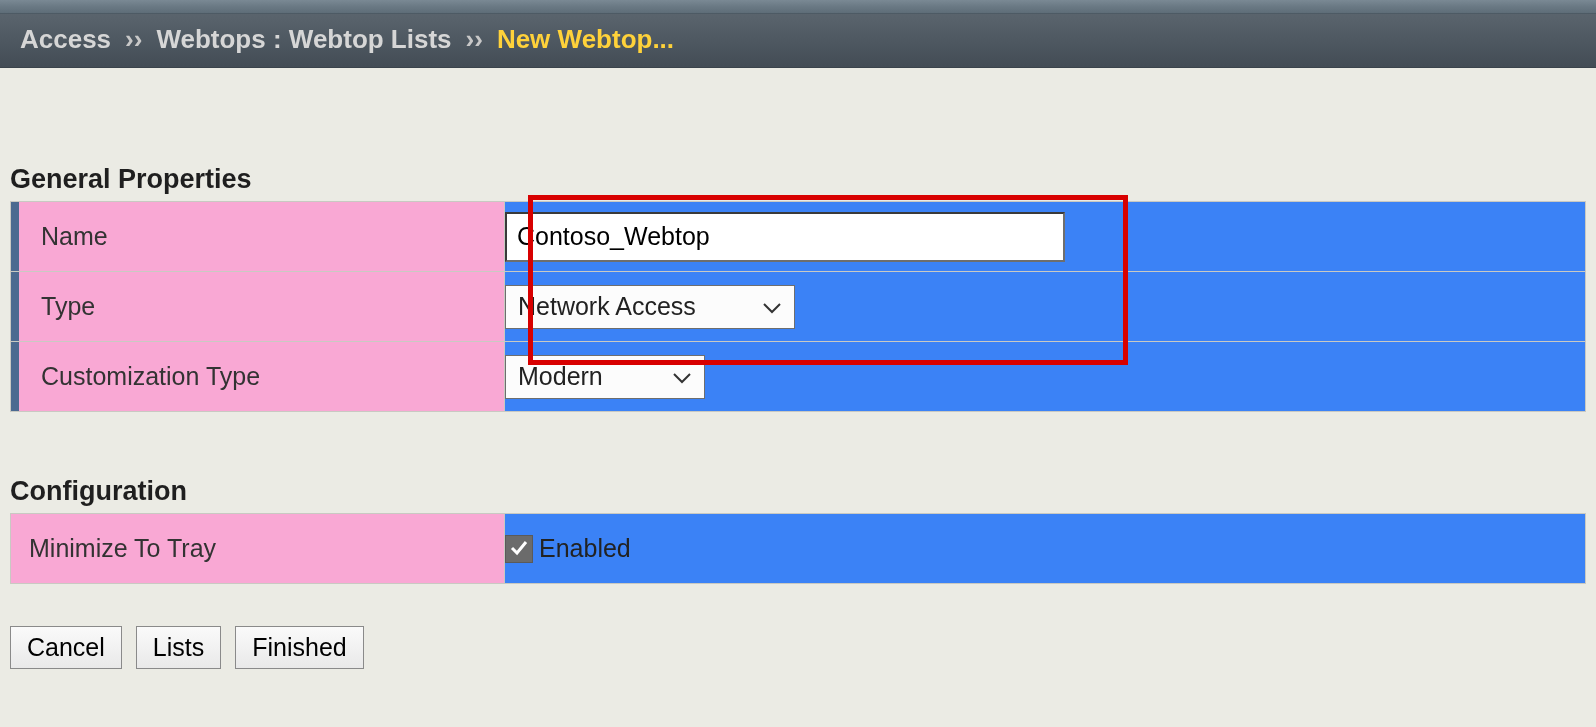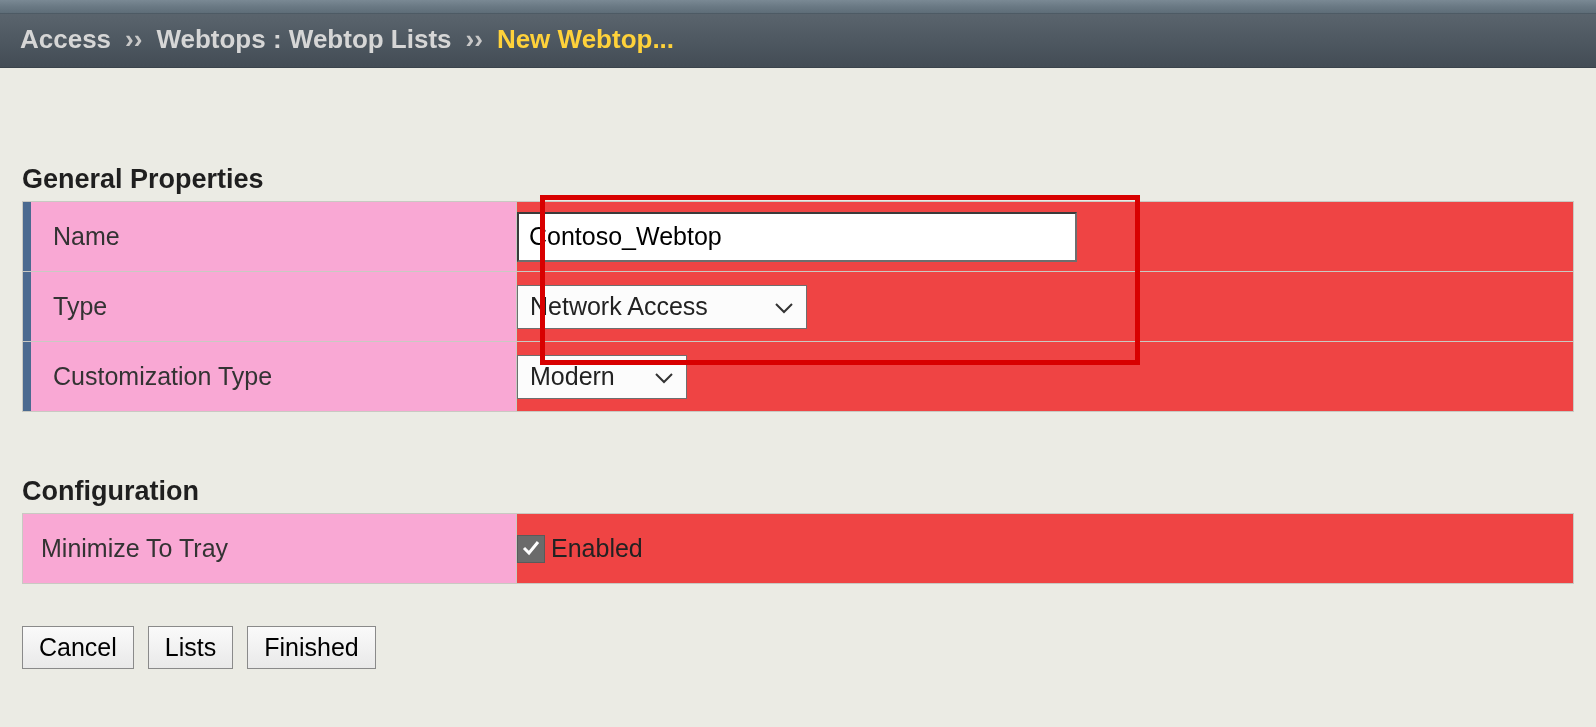--- a/index.html
+++ b/index.html
@@ -23,21 +23,21 @@
     font-weight: bold;
     color: #d6d6d6;
     display: flex;
     gap: 14px;
     align-items: center;
     border-bottom: 1px solid #3a434b;
   }
   .breadcrumb .sep { color: #c8c8c8; font-weight: bold; }
   .breadcrumb .current { color: #ffd23a; text-align: center; }
   .page-body {
-    padding: 0 22px 40px;
+    padding: 0 10px 40px;
   }
   .section-title {
     font-size: 27px;
     font-weight: bold;
     color: #1f1f1f;
     margin: 96px 0 6px 0;
   }
   .section-title.second { margin-top: 64px; }
   table.props {
     width: 100%;
@@ -63,21 +63,21 @@
     position: absolute;
     left: 0; top: 0; bottom: 0;
     width: 8px;
     background: #4b6a90;
   }
   td.label-cell .lbl {
     display: block;
     padding: 20px 18px 20px 30px;
   }
   td.field-cell {
-    background: #ef4444;
+    background: #3b82f6;
     padding: 12px 20px;
   }
   .text-input {
     width: 560px;
     height: 50px;
     font-size: 25px;
     padding: 4px 10px;
     border: 2px solid #3a3a3a;
     border-right-color: #6e6e6e;
     border-bottom-color: #6e6e6e;
@@ -90,21 +90,21 @@
     border: 1px solid #6e6e6e;
     background: #fcfcfc;
     font-size: 25px;
     padding: 0 12px 0 12px;
     cursor: pointer;
     user-select: none;
     gap: 12px;
   }
   .select-wrap svg { width: 20px; height: 14px; }
   .select-type { width: 290px; justify-content: space-between; }
-  .select-custom { width: 170px; justify-content: space-between; }
+  .select-custom { width: 200px; justify-content: space-between; }
   .checkbox-wrap {
     display: inline-flex;
     align-items: center;
     gap: 6px;
     font-size: 25px;
   }
   .checkbox {
     width: 28px; height: 28px;
     background: #6b6b6b;
     border: 1px solid #5a5a5a;

